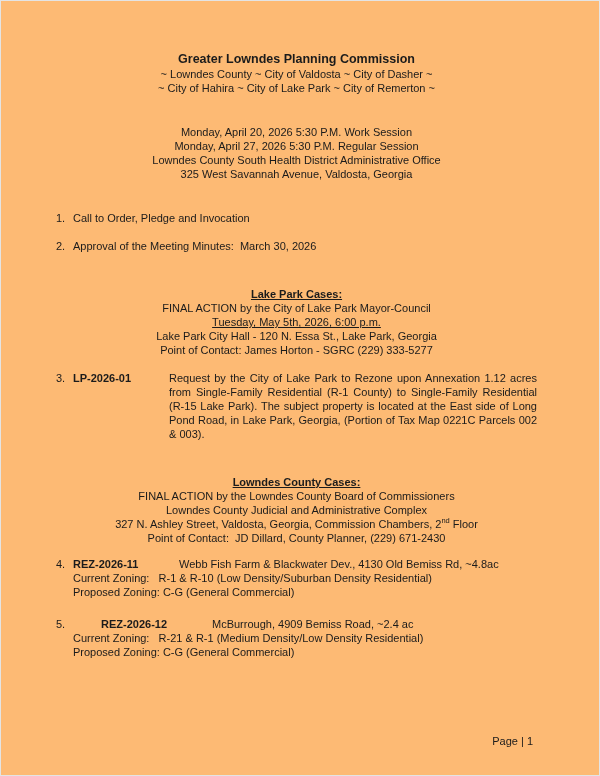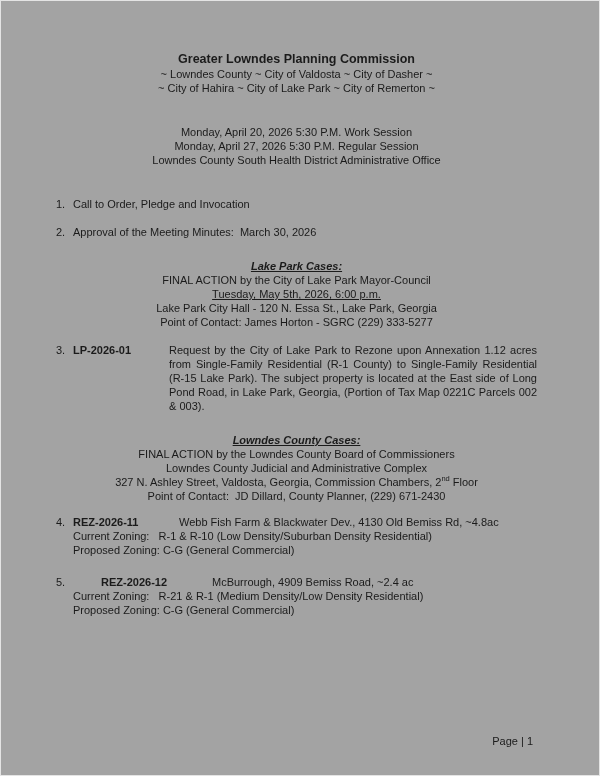--- a/index.html
+++ b/index.html
@@ -1,31 +1,31 @@
 <!DOCTYPE html>
 <html><head>
 <meta charset="utf-8">
 <style>
   html,body{margin:0;padding:0;background:#fff;}
   .page{
     width:600px;height:776px;box-sizing:border-box;position:relative;overflow:hidden;
-    background:#a3a3a3;border:1px solid #e4e4e4;
+    background:#fdba74;border:1px solid #e4e4e4;
     padding:50px 62px 0 55px;
     font-family:"Liberation Sans",sans-serif;
     font-size:11px;line-height:14px;color:#1b1b1b;
   }
   .center{text-align:center;}
   .doc-title{font-weight:700;font-size:12.5px;line-height:16px;text-align:center;}
   .session-block{margin-top:30px;}
   .item-row{display:flex;}
   .item-1{margin-top:30px;}
   .item-2{margin-top:14px;}
   .num{flex:none;width:17px;}
   .pre{white-space:pre-wrap;}
-  .section-heading{margin-top:20px;text-align:center;font-weight:700;text-decoration:underline;font-style:italic;}
+  .section-heading{margin-top:34px;text-align:center;font-weight:700;text-decoration:underline;}
   .u{text-decoration:underline;}
   .case-row{display:flex;margin-top:14px;}
   .case-id{flex:none;font-weight:700;}
   .just{flex:1;text-align:justify;}
   .rez-case{margin-top:12px;}
   .rez-case-2{margin-top:18px;}
   .zline{margin-left:17px;white-space:pre-wrap;}
   sup{font-size:7.5px;vertical-align:super;line-height:0;}
   .footer{position:absolute;right:66px;bottom:27px;}
 </style>
@@ -35,20 +35,21 @@
 <div class="page">
 
   <div class="doc-title">Greater Lowndes Planning Commission</div>
   <div class="center">~ Lowndes County ~ City of Valdosta ~ City of Dasher ~</div>
   <div class="center">~ City of Hahira ~ City of Lake Park ~ City of Remerton ~</div>
 
   <div class="session-block">
     <div class="center">Monday, April 20, 2026 5:30 P.M. Work Session</div>
     <div class="center">Monday, April 27, 2026 5:30 P.M. Regular Session</div>
     <div class="center">Lowndes County South Health District Administrative Office</div>
+    <div class="center">325 West Savannah Avenue, Valdosta, Georgia</div>
   </div>
 
   <div class="item-row item-1">
     <span class="num">1.</span>
     <span>Call to Order, Pledge and Invocation</span>
   </div>
   <div class="item-row item-2">
     <span class="num">2.</span>
     <span class="pre">Approval of the Meeting Minutes:  March 30, 2026</span>
   </div>

